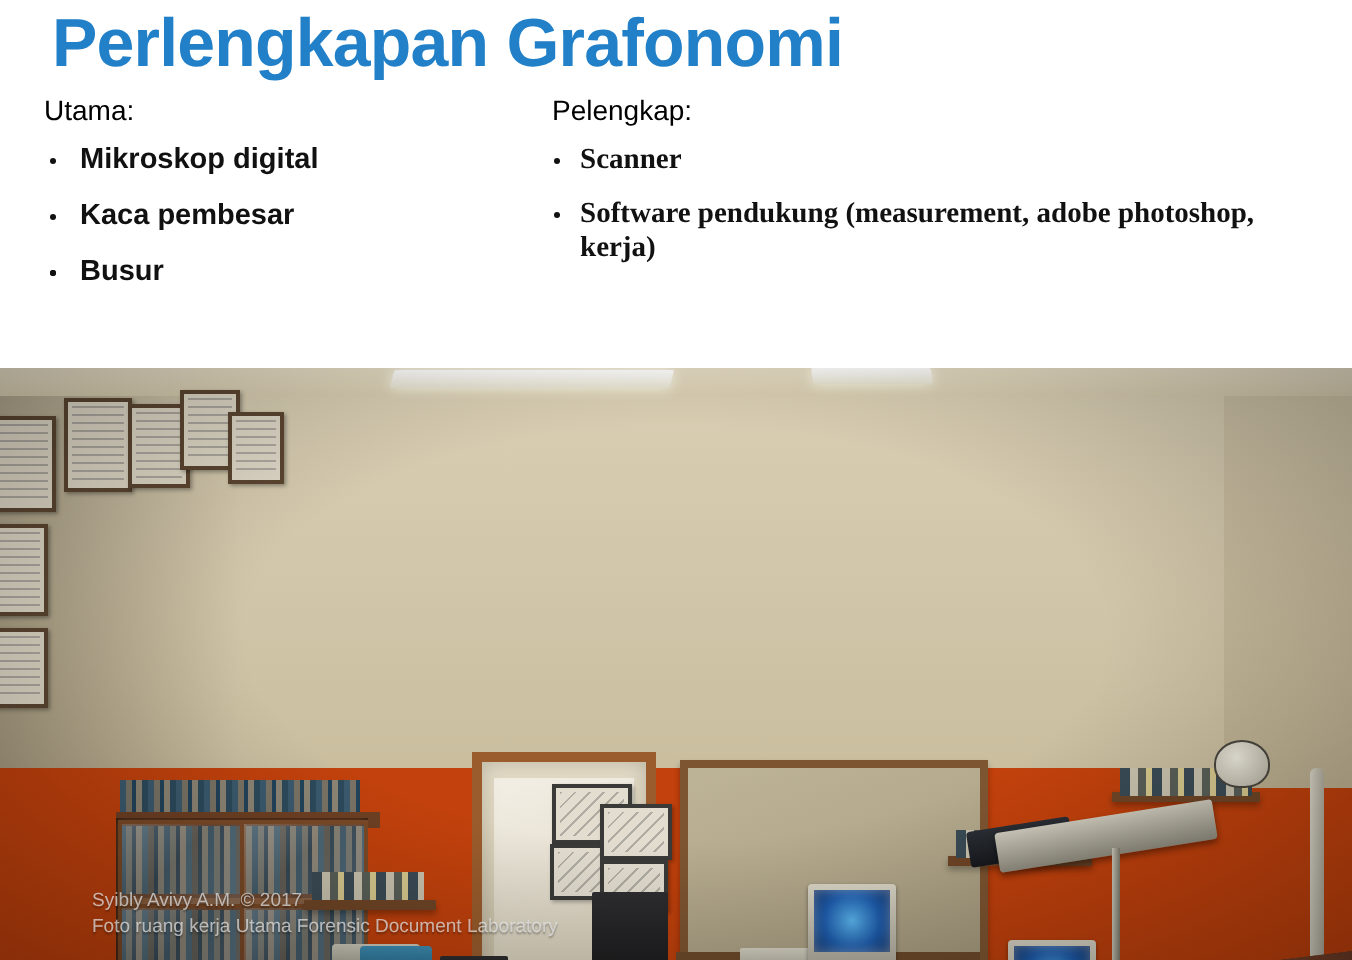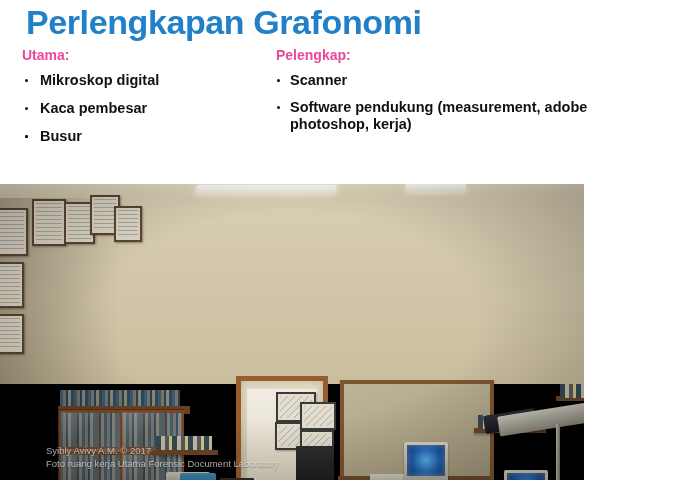--- a/index.html
+++ b/index.html
@@ -38,63 +38,63 @@
   
   .col {
     position: absolute;
     color: #111111;
   }
   .col-left  { left: 22px;  top: 46px; width: 262px; }
   .col-right { left: 276px; top: 46px; width: 378px; }
 
   .col-heading {
     font-size: 14px;
-    font-weight: bold;
+    font-weight: normal;
     line-height: 18px;
     margin-bottom: 8px;
-    color: #ec4899;
+    color: #000000;
   }
 
   .bullets {
     list-style: none;
     margin: 0;
     padding: 0;
   }
   .bullets li {
     position: relative;
     padding-left: 18px;
     font-size: 14.5px;
     font-weight: bold;
     line-height: 17px;
     color: #111111;
   }
   .col-left .bullets li  { margin-bottom: 11px; }
-  .col-right .bullets li { margin-bottom: 10px; }
+  .col-right .bullets li { margin-bottom: 10px; font-family: Liberation Serif, serif; }
 
   .bullets li .dot {
     position: absolute;
     left: 3px;
     top: 7px;
     width: 3px;
     height: 3px;
     background: #111111;
     border-radius: 50%;
   }
   .col-right .bullets li .dot { left: 1px; }
   .col-right .bullets li { padding-left: 14px; }
 
   
   .photo {
     position: absolute;
     left: 0;
     top: 184px;
-    width: 584px;
+    width: 676px;
     height: 296px;
     overflow: hidden;
-    background: #000000;
+    background: #c2410c;
   }
 
   
   .wall {
     position: absolute;
     left: 0; top: 0;
     width: 676px; height: 200px;
     background:
       linear-gradient(180deg, #d9cfb4 0%, #d3c8ac 40%, #cabe9f 100%);
   }

